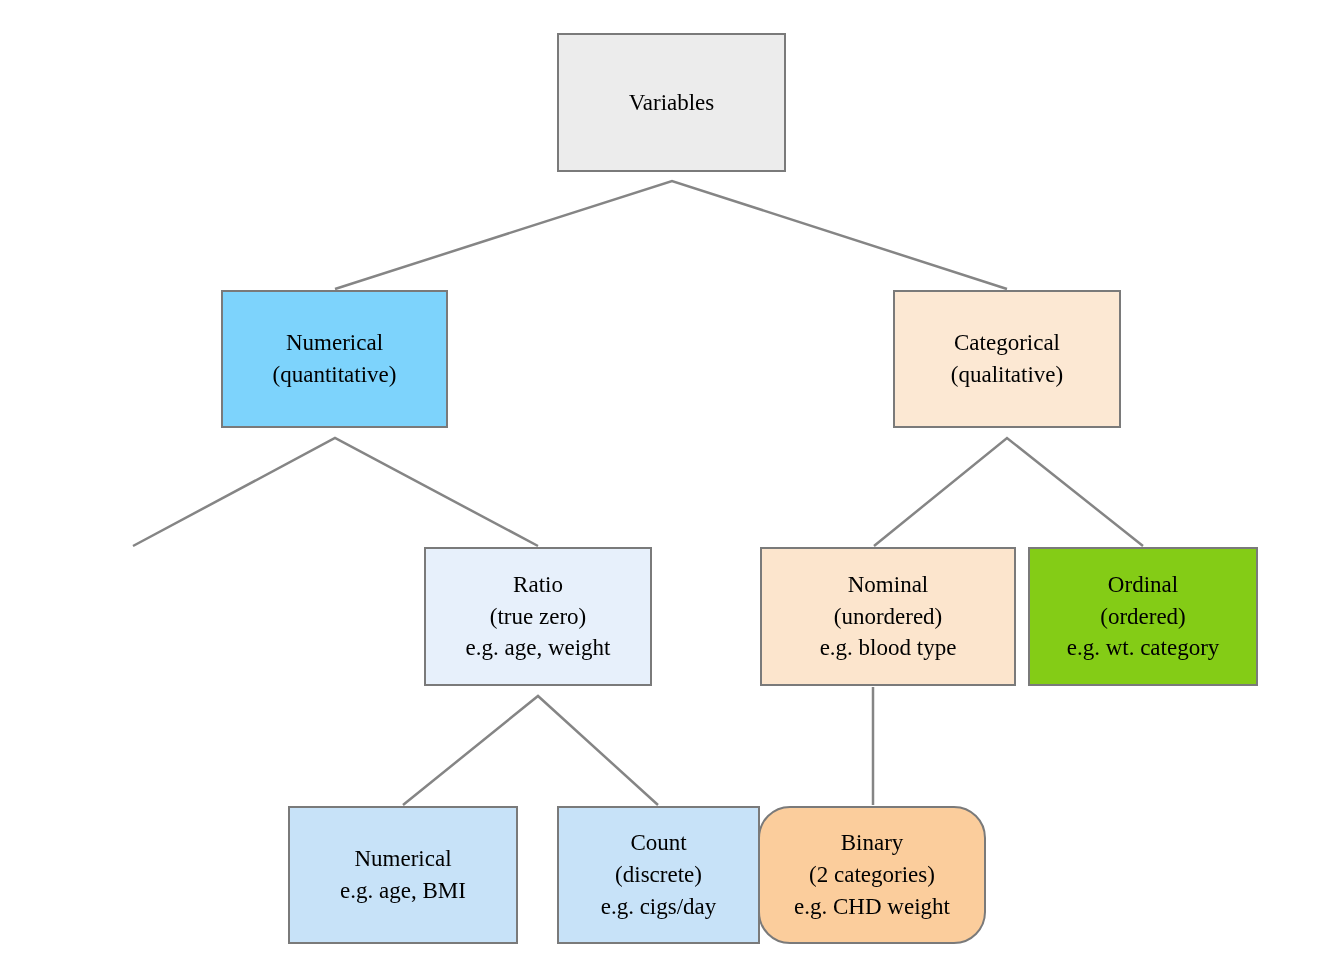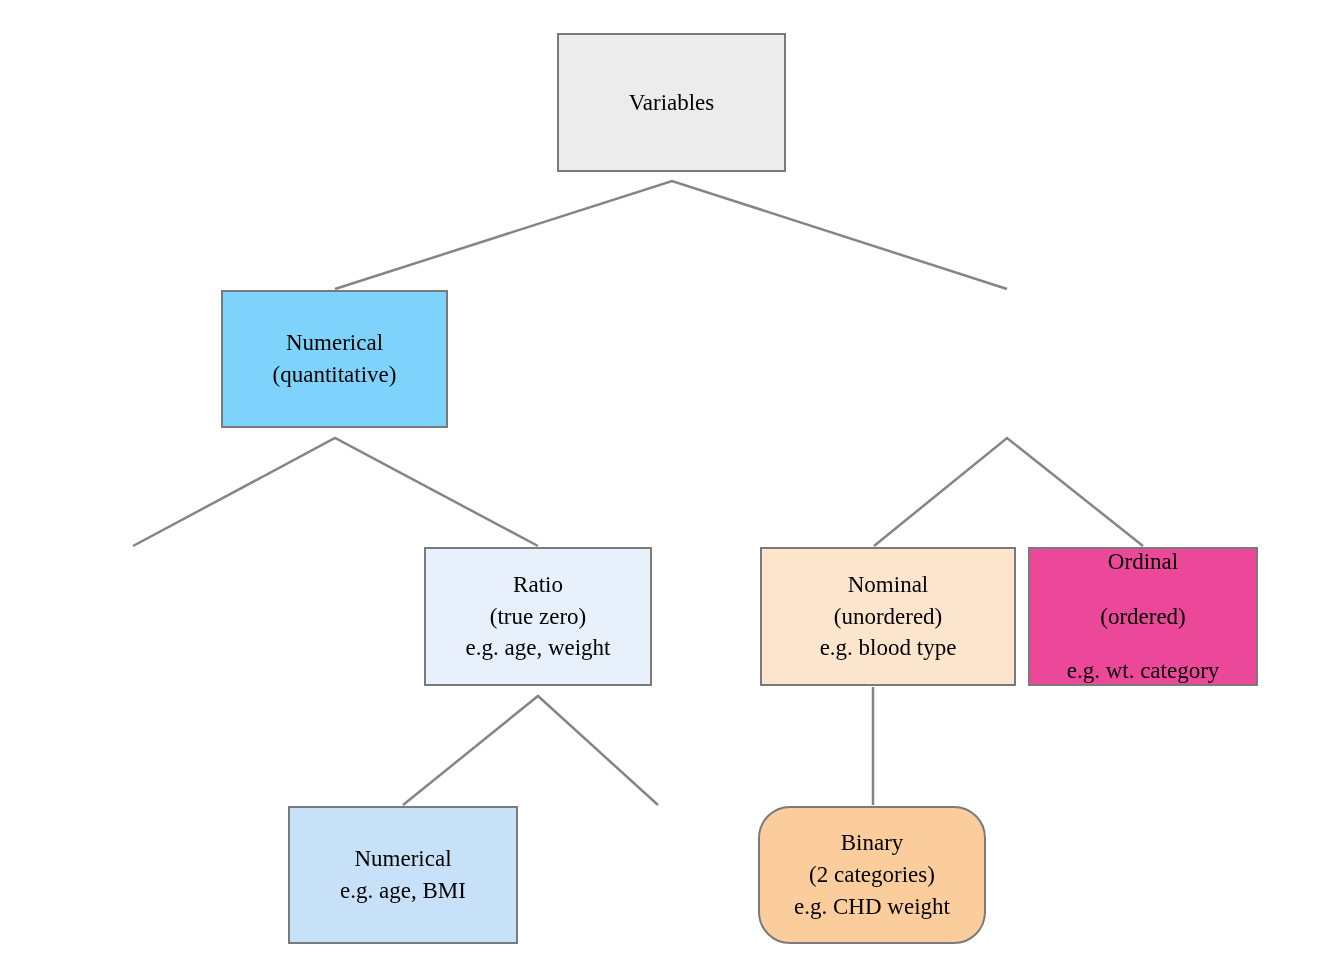--- a/index.html
+++ b/index.html
@@ -73,45 +73,54 @@
 
   <div class="node n-variables" style="background-color: rgb(236, 236, 236);">
     <span>Variables</span>
   </div>
 
   <div class="node n-numerical" style="background-color: #7dd3fc;">
     <span>Numerical</span>
     <span>(quantitative)</span>
   </div>
 
+  <div class="node n-categorical" style="background-color: rgb(252, 232, 211);">
+    <span>Categorical</span>
+    <span>(qualitative)</span>
+  </div>
 
 
   <div class="node n-ratio" style="background-color: rgb(231, 240, 251);">
     <span>Ratio</span>
     <span>(true zero)</span>
     <span>e.g. age, weight</span>
   </div>
 
   <div class="node n-nominal" style="background-color: rgb(252, 229, 205);">
     <span>Nominal</span>
     <span>(unordered)</span>
     <span>e.g. blood type</span>
   </div>
 
-  <div class="node n-ordinal" style="background-color: #ec4899; gap: 23px;">
+  <div class="node n-ordinal" style="background-color: #84cc16;">
     <span>Ordinal</span>
     <span>(ordered)</span>
     <span>e.g. wt. category</span>
   </div>
 
   <div class="node n-continuous" style="background-color: rgb(199, 226, 248);">
     <span>Numerical</span>
     <span>e.g. age, BMI</span>
   </div>
 
+  <div class="node n-count" style="background-color: rgb(199, 226, 248);">
+    <span>Count</span>
+    <span>(discrete)</span>
+    <span>e.g. cigs/day</span>
+  </div>
 
   <div class="node n-binary" style="background-color: rgb(251, 205, 156); border-radius: 32px;">
     <span>Binary</span>
     <span>(2 categories)</span>
     <span>e.g. CHD weight</span>
   </div>
 
 </div>
 
 </body></html>

